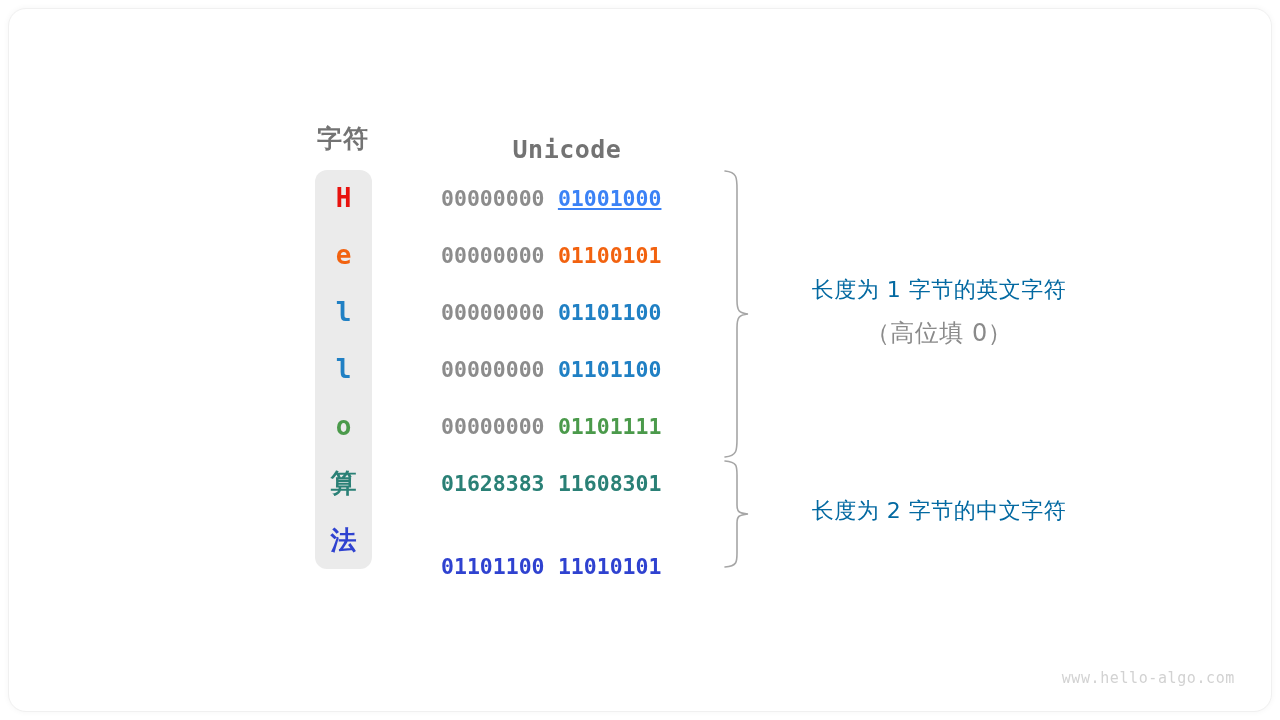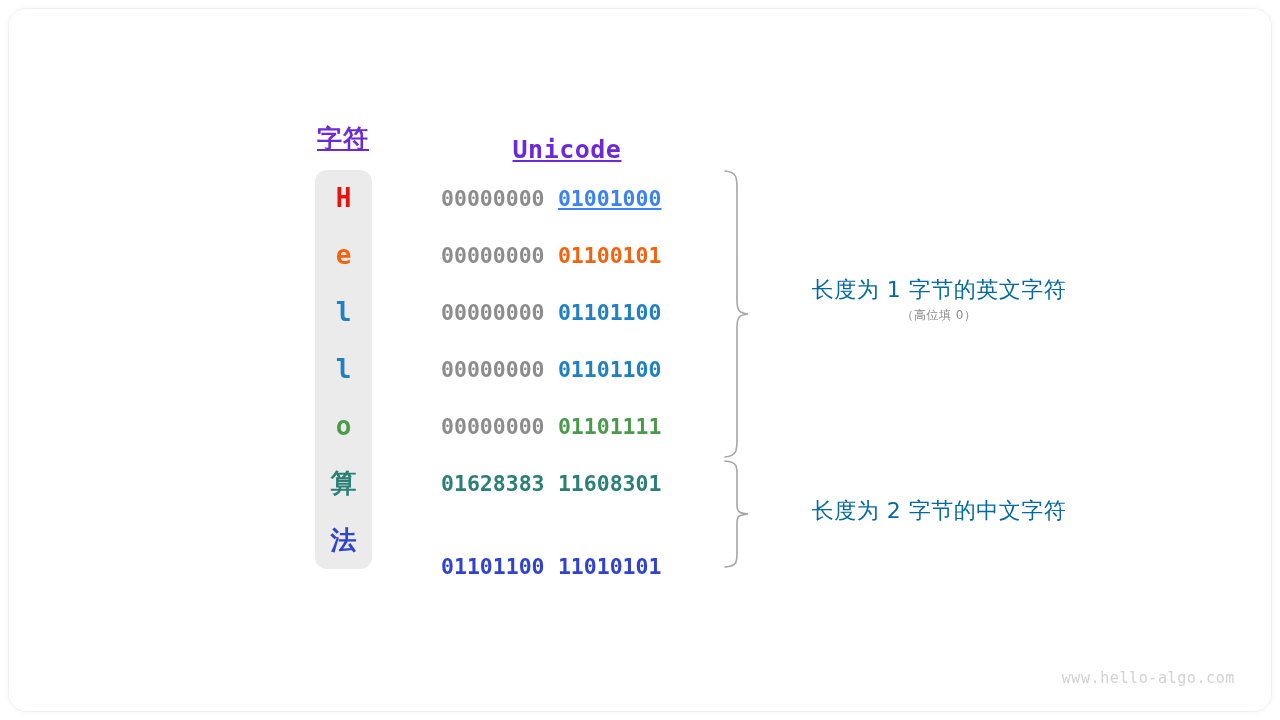--- a/index.html
+++ b/index.html
@@ -26,23 +26,22 @@
     border: 1px solid #f0f0f0;
     box-shadow: 0 0 6px rgba(0,0,0,0.045);
     box-sizing: border-box;
     overflow: hidden;
   }
 
   
   .hdr {
     position: absolute;
     font-weight: bold;
-    color: #6d28d9;
+    color: #737373;
     white-space: nowrap;
-    text-decoration: underline;
   }
   #hdr-char {
     left: 306px;
     top: 113px;
     width: 56px;
     text-align: center;
     font-size: 25px;
     letter-spacing: 1px;
   }
   #hdr-unicode {
@@ -118,24 +117,24 @@
     color: #4a4a4a;
     font-family: "DejaVu Sans", sans-serif;
     white-space: nowrap;
   }
   .annot .line1 {
     font-size: 22px;
     color: #0369a1;
     letter-spacing: 0.5px;
   }
   .annot .line2 {
-    font-size: 12px;
+    font-size: 24px;
     color: #8a8a8a;
     letter-spacing: 0.5px;
-    margin-top: 2px;
+    margin-top: 12px;
   }
 
   #annot-1 { left: 760px; top: 266px; width: 340px; }
   #annot-2 { left: 760px; top: 487px; width: 340px; }
 
   
   #watermark {
     position: absolute;
     right: 36px;
     bottom: 24px;

